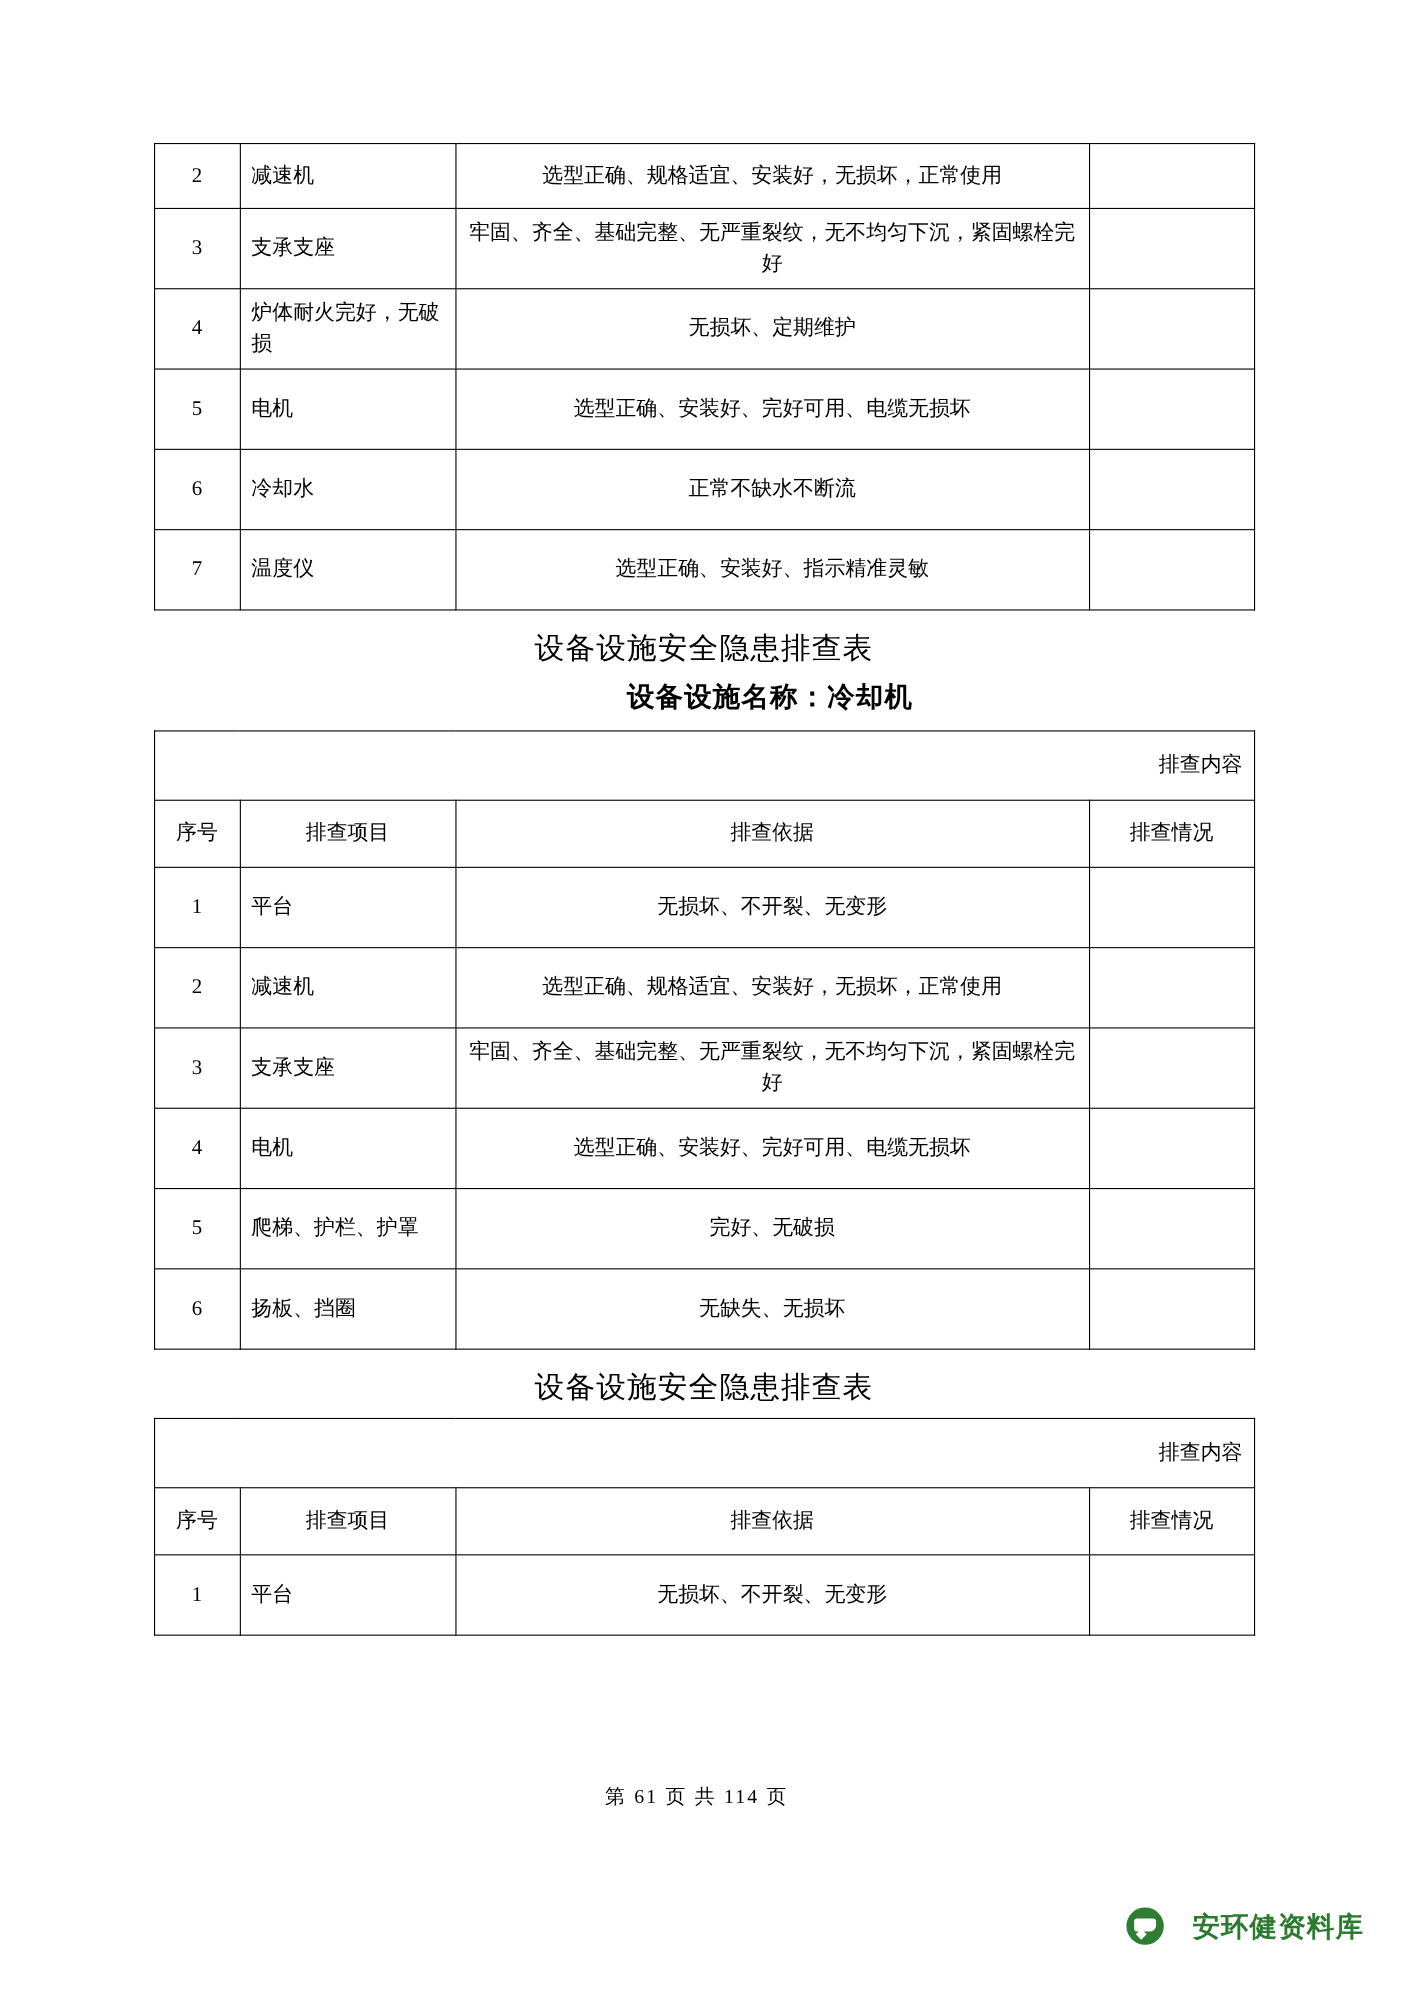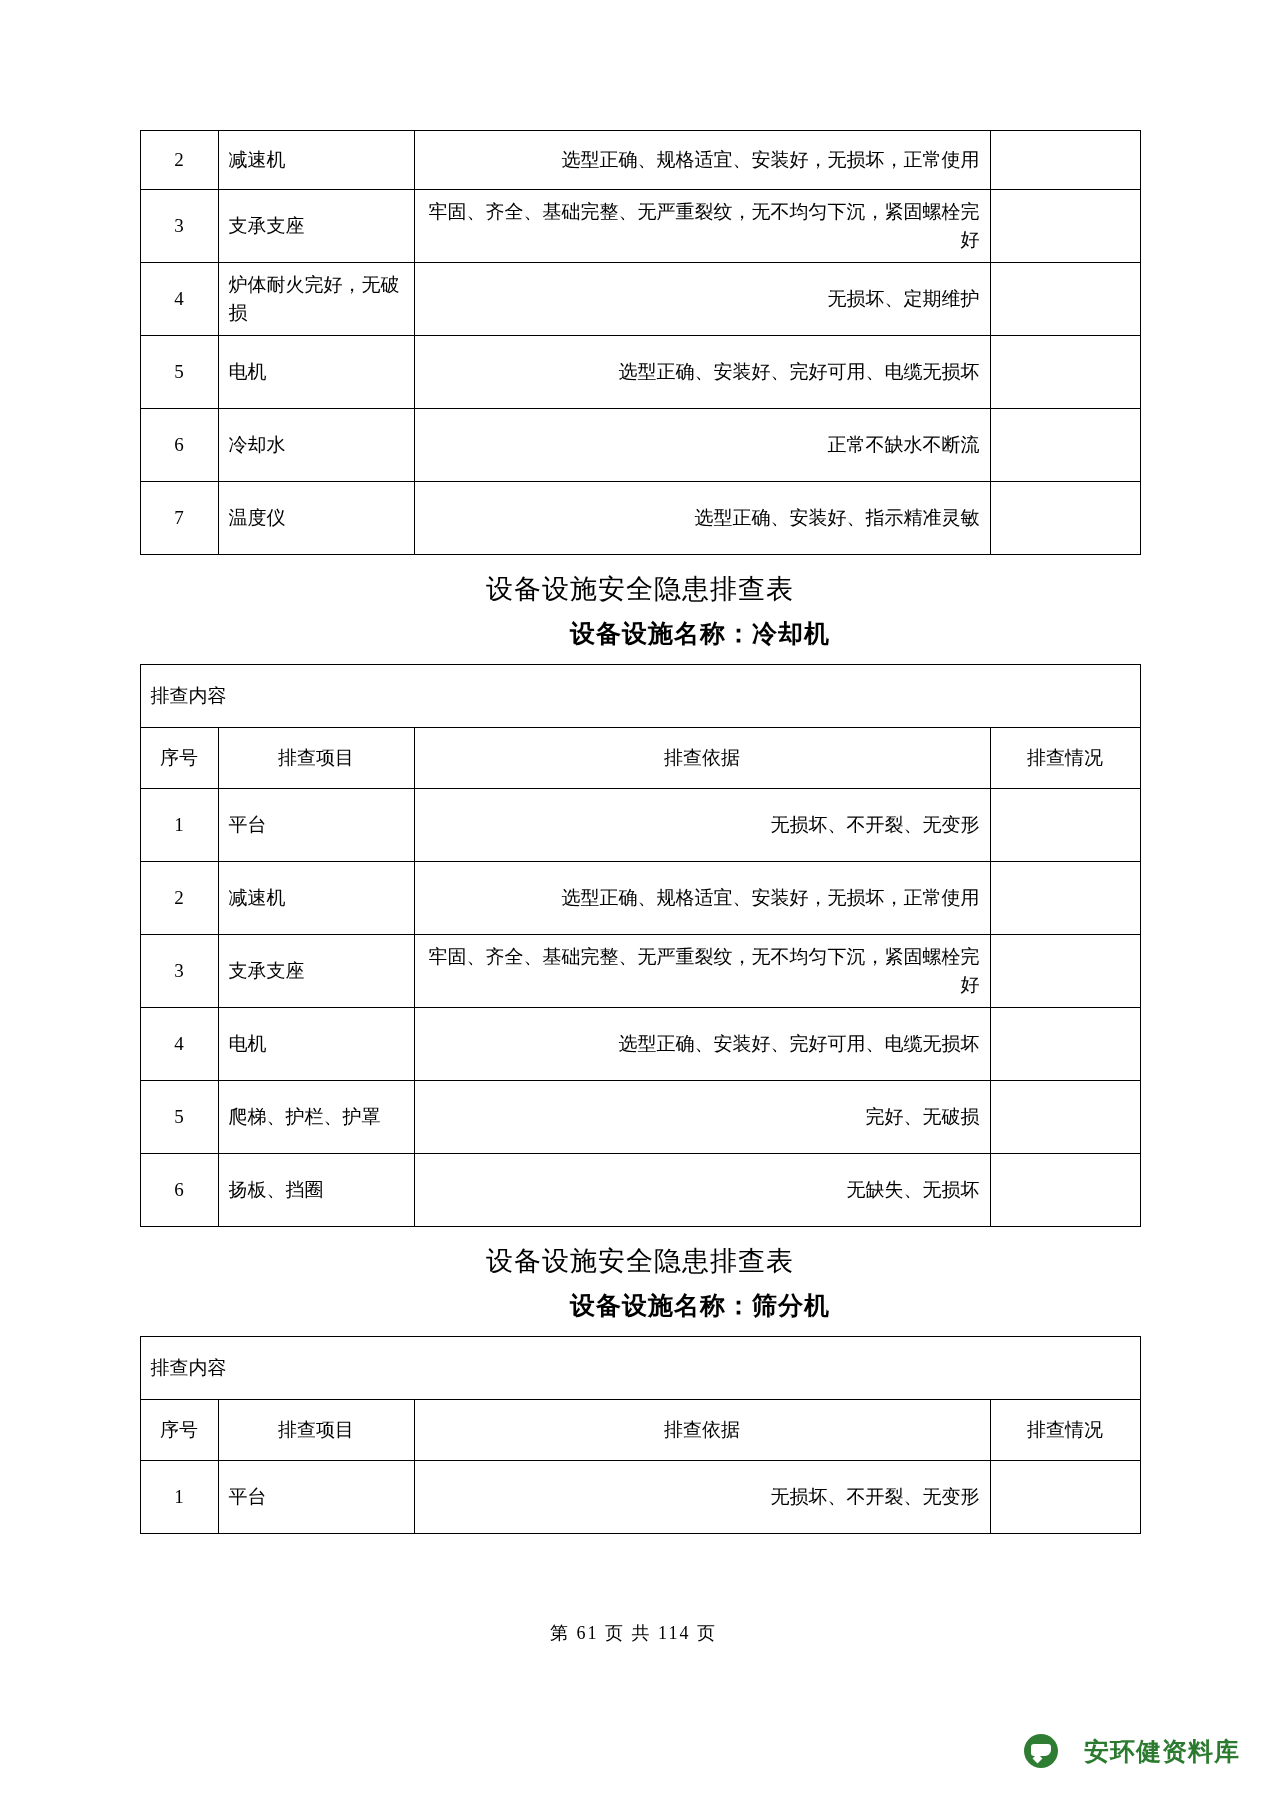--- a/index.html
+++ b/index.html
@@ -46,31 +46,31 @@
 
   .cell-no {
     text-align: center;
     font-size: 21px;
   }
   .cell-item {
     text-align: left;
     font-size: 19px;
   }
   .cell-basis {
-    text-align: right;
+    text-align: center;
     font-size: 19px;
     margin-top: 34px;
   }
   .cell-res { }
 
   .row-tall td { height: 46px; }
   .row-xtall td { height: 60px; }
 
   .tbl-head-band td {
-    text-align: left;
+    text-align: right;
     font-size: 23px;
     height: 50px;
   }
   .tbl-col-head td {
     text-align: center;
     font-size: 22px;
     height: 48px;
   }
 
   .doc-title {
@@ -246,21 +246,20 @@
       <tr class="row-xtall">
         <td class="cell-no">6</td>
         <td class="cell-item">扬板、挡圈</td>
         <td class="cell-basis">无缺失、无损坏</td>
         <td class="cell-res"></td>
       </tr>
     </tbody>
   </table>
 
   <div class="doc-title">设备设施安全隐患排查表</div>
-  <div class="equip-name">设备设施名称：筛分机</div>
 
   <table class="ck">
     <colgroup>
       <col class="c-no">
         <col class="c-item">
         <col class="c-basis">
         <col class="c-res">
     </colgroup>
     <tbody>
       <tr class="tbl-head-band">

